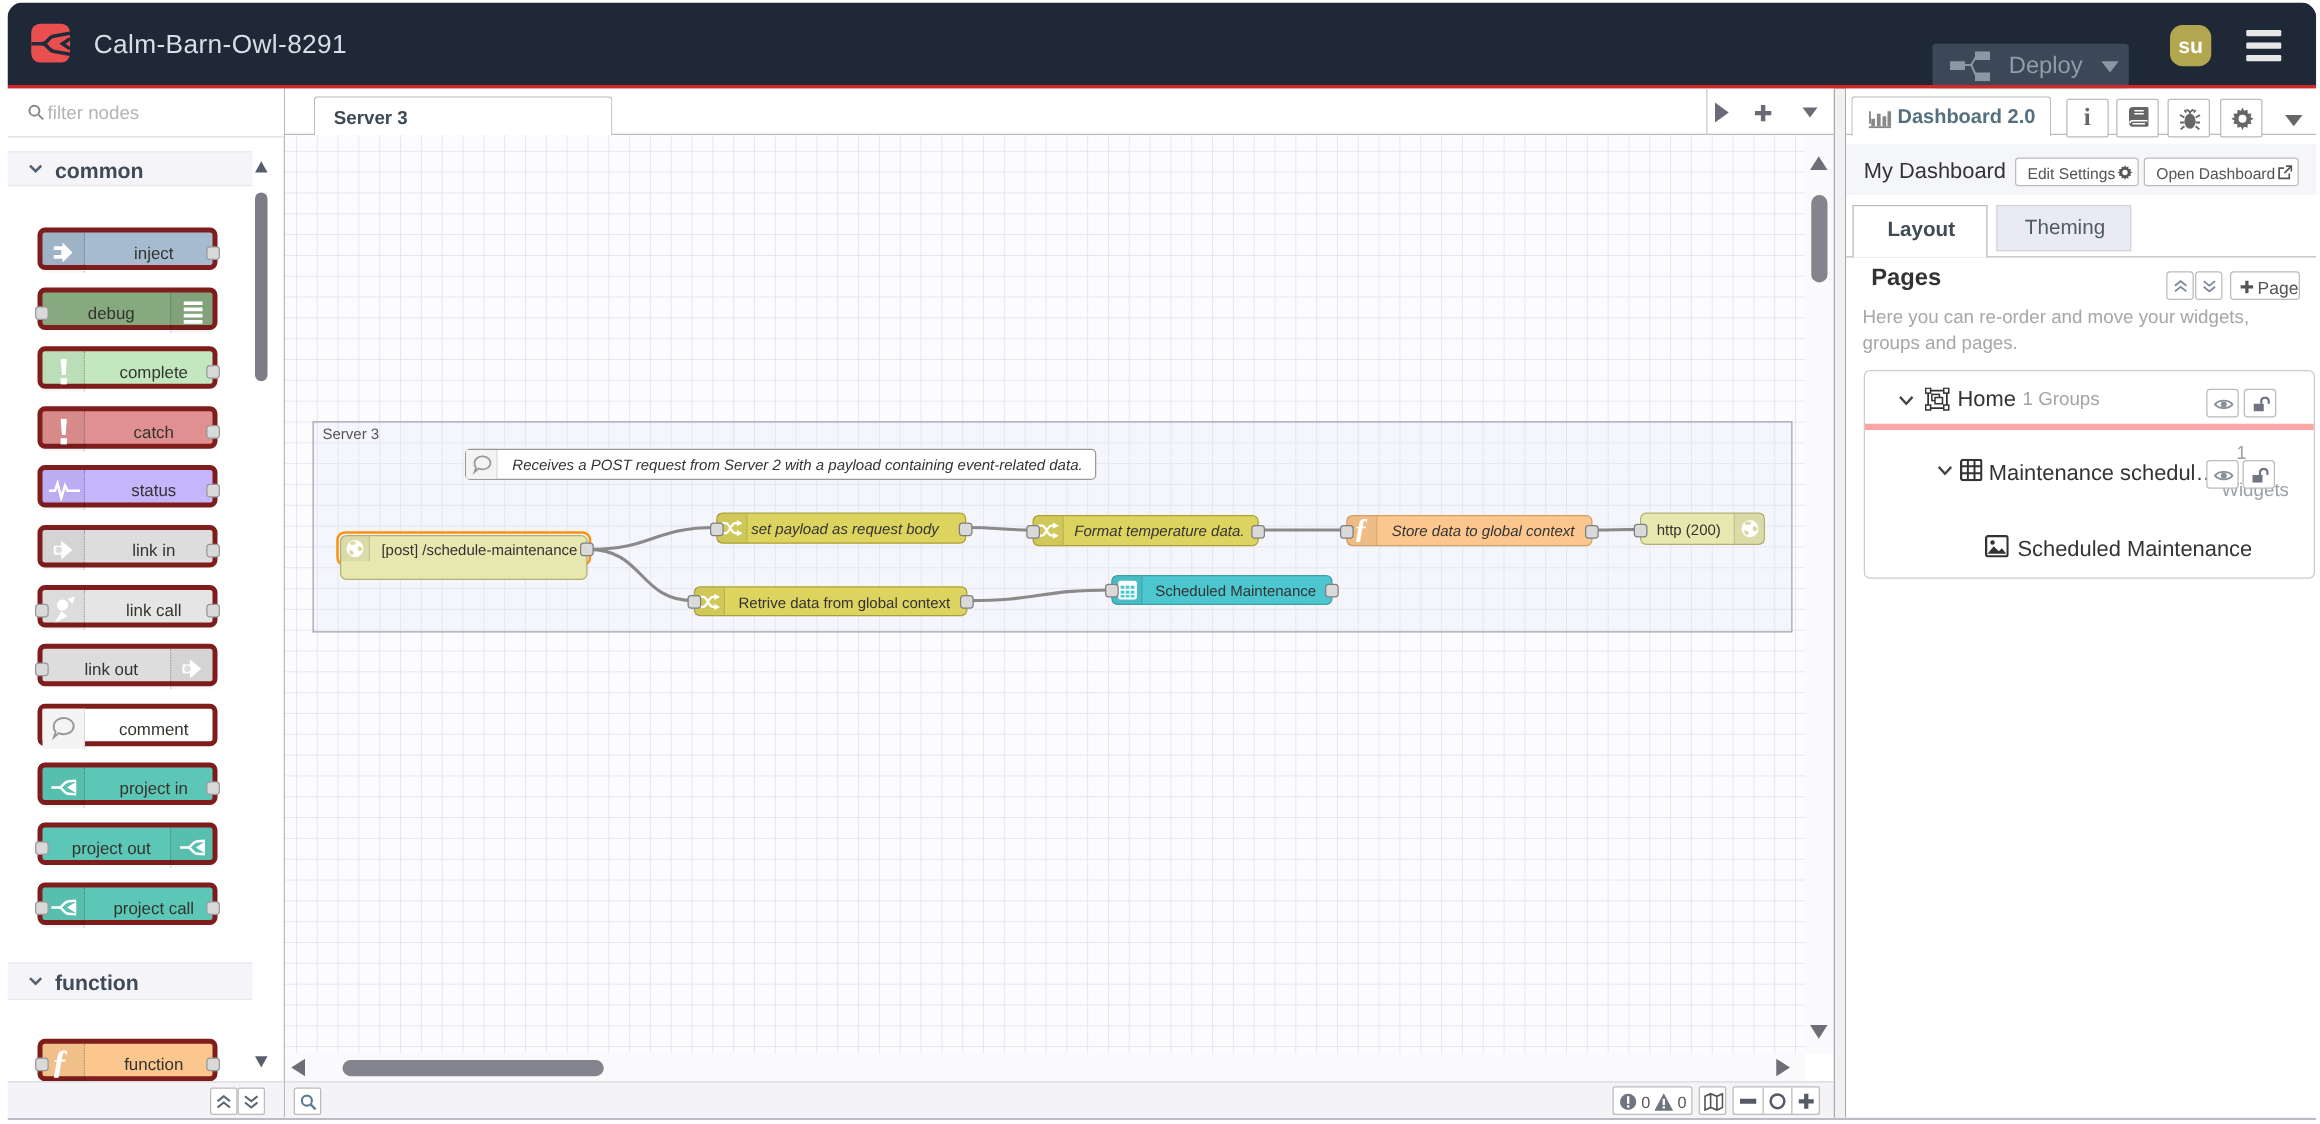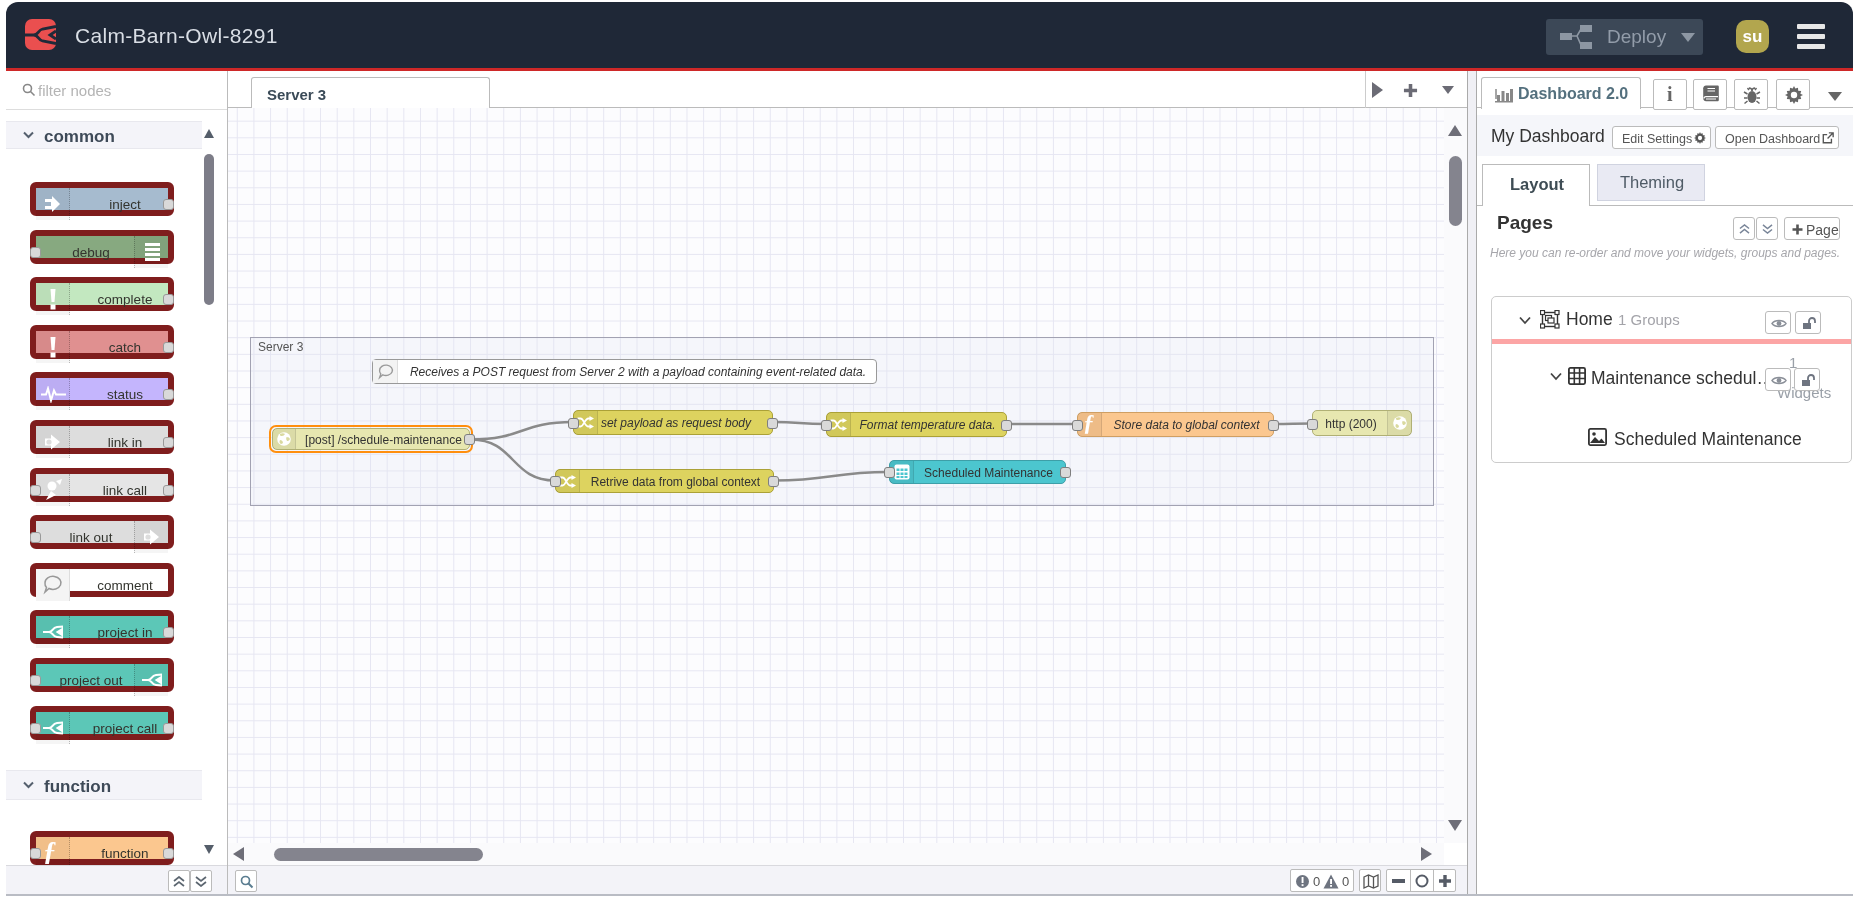--- a/index.html
+++ b/index.html
@@ -3,36 +3,36 @@
 <meta charset="utf-8">
 <style>
 * { margin:0; padding:0; box-sizing:border-box; }
 html,body { width:1856px; height:899px; background:#ffffff; font-family:"Liberation Sans",sans-serif; overflow:hidden; }
 #page { position:absolute; left:0; top:0; width:1856px; height:899px; }
 #app { position:absolute; left:6px; top:2px; width:1847px; height:894px; border-radius:12px 12px 0 0; overflow:hidden; border-bottom:2px solid #b9bcc4; background:#fff; }
 
 #header { position:absolute; left:0; top:0; width:100%; height:66px; background:#1f2837; }
 #logo { position:absolute; left:19px; top:17px; width:31px; height:31px; background:#ea4f4f; border-radius:7px; }
 #title { position:absolute; left:69px; top:22px; font-size:21px; color:#d9dee5; letter-spacing:0.3px; }
-#deploy { position:absolute; left:1540px; top:17px; width:157px; height:36px; background:#3c4857; border-radius:3px; }
+#deploy { position:absolute; left:1540px; top:33px; width:157px; height:36px; background:#3c4857; border-radius:3px; }
 #deploy .txt { position:absolute; left:61px; top:7px; font-size:19px; color:#929ca9; }
 #avatar { position:absolute; left:1730px; top:18px; width:33px; height:33px; background:#b2a64e; border-radius:10px; color:#fff; font-weight:bold; font-size:17px; text-align:center; line-height:33px; }
 #burger { position:absolute; left:1791px; top:22px; width:28px; height:26px; }
 #burger div { position:absolute; left:0; width:28px; height:5px; background:#e7e7e7; border-radius:1px; }
 #redbar { position:absolute; left:0; top:66px; width:100%; height:3px; background:#ce2828; }
 
 .btn { position:absolute; background:#fff; border:1px solid #bbb; border-radius:2px; }
 .tri { position:absolute; width:0; height:0; }
 
 #palette { position:absolute; left:0; top:69px; width:222px; height:825px; background:#fff; border-right:1px solid #bbbbbb; }
 #psearch { position:absolute; left:0; top:0; width:221px; height:39px; border-bottom:1px solid #ddd; background:#fff; }
 #psearch .ph { position:absolute; left:32px; top:11px; font-size:15px; color:#b4b4b4; }
 .cat { position:absolute; left:0; width:196px; height:28px; background:#f4f4f9; border-top:1px solid #e8e8ee; border-bottom:1px solid #e8e8ee; }
 .cat span { position:absolute; left:38px; top:5px; font-weight:bold; font-size:17px; color:#3e4a58; }
-.pn { position:absolute; left:24px; width:144px; height:34px; border:6px solid #7f1d1d; border-radius:6px; font-size:13.5px; color:#33342e; }
+.pn { position:absolute; left:24px; width:144px; height:34px; border:4px solid #7f1d1d; border-radius:6px; font-size:13.5px; color:#33342e; }
 .pn .lbl { position:absolute; top:9px; text-align:center; }
 .pn .ic { position:absolute; top:0; width:34px; height:32px; }
 .pn .port { position:absolute; width:11px; height:11px; background:#d9d9d9; border:1px solid #999; border-radius:3px; top:11px; }
 .pn .pr { right:-6px; }
 .pn .pl { left:-6px; }
 
 #workspace { position:absolute; left:222px; top:69px; width:1239px; height:825px; background:#fff; }
 #tabbar { position:absolute; left:0; top:0; width:100%; height:37px; background:#fff; border-bottom:1px solid #bbb; }
 #tab1 { position:absolute; left:23px; top:6px; width:239px; height:31px; background:#fff; border:1px solid #bbb; border-bottom:none; border-radius:3px 3px 0 0; }
 #tab1 span { position:absolute; left:15px; top:8px; font-weight:bold; font-size:15px; color:#3a4a57; }
@@ -302,21 +302,21 @@
       <div class="fn" style="left:144px;top:251px;width:505px;height:25px;background:#fff;border-color:#999;border-radius:4px">
         <div style="position:absolute;left:0;top:0;width:25px;height:23px;background:#f3f3f3;border-right:1px solid #ddd">
           <svg style="position:absolute;left:5px;top:4px" width="16" height="16" viewBox="0 0 20 20">
                 <path d="M2 8 a8 6.5 0 1 1 4 5.5 L2 17 l1.5 -4.5 A8 6.5 0 0 1 2 8 z" fill="none" stroke="#999" stroke-width="1.7"></path>
               </svg>
         </div>
         <div class="flbl" style="left:26px;width:478px;top:5px;font-style:italic;font-size:12px;white-space:nowrap">Receives a POST request from Server 2 with a payload containing event-related data.</div>
       </div>
 
       <div style="position:absolute;left:41px;top:317px;width:204px;height:28px;border:2.5px solid #ff8f0e;border-radius:7px"></div>
-      <div class="fn" style="left:44px;top:320px;width:198px;height:22px;background:#e7e7b0;border-color:#b0b075">
+      <div class="fn" style="left:44px;top:320px;width:198px;height:36px;background:#e7e7b0;border-color:#b0b075">
         <div style="position:absolute;left:0;top:0;width:23px;height:20px;background:rgba(0,0,0,0.05);border-right:1px solid rgba(0,0,0,0.1)">
           <svg style="position:absolute;left:3px;top:2px" width="16" height="16" viewBox="0 0 16 16">
                 <circle cx="8" cy="8" r="6.8" fill="#fff"></circle>
                 <g fill="#d9d99f">
                   <path d="M4 3 q3 -1.5 5 0 q-1 2 -3 2 q-2.5 0 -2 -2z"></path>
                   <path d="M10.5 6 q3 0 3.5 2 q-1 2.5 -3 2 q-1.5 -2 -0.5 -4z"></path>
                   <path d="M4 9 q2 0 3 2 q0 2 -2 2 q-2.5 -1.5 -1 -4z"></path>
                 </g>
               </svg>
         </div>
@@ -531,21 +531,21 @@
             <path d="M1 1 L6 5 L11 1 M1 6 L6 10 L11 6" fill="none" stroke="#7a8699" stroke-width="1.6"></path>
           </svg>
         </div>
     <div class="btn" style="left:307px;top:146px;width:56px;height:23px;border-radius:3px">
       <svg style="position:absolute;left:7px;top:6px" width="11" height="11" viewBox="0 0 11 11">
             <path d="M5.5 0.5 V10.5 M0.5 5.5 H10.5" stroke="#555" stroke-width="2.6"></path>
           </svg>
       <span style="position:absolute;left:21px;top:4px;font-size:14px;color:#555">Page</span>
     </div>
 
-    <div style="position:absolute;left:13px;top:172px;width:352px;font-style:italic;font-size:12px;color:#a6a6ab;line-height:21px">Here you can re-order and move your widgets, groups and pages.</div>
+    <div style="position:absolute;left:13px;top:172px;width:352px;font-size:15px;color:#a6a6ab;line-height:21px">Here you can re-order and move your widgets, groups and pages.</div>
 
     <div style="position:absolute;left:14px;top:225px;width:361px;height:167px;border:1px solid #ccc;border-radius:5px;background:#fff">
       <div style="position:absolute;left:0;top:0;width:100%;height:47px;border-bottom:5px solid #fca5a5">
         <svg style="position:absolute;left:27px;top:19px" width="12" height="9" viewBox="0 0 12 9">
               <path d="M1 1.5 L6 7 L11 1.5" fill="none" stroke="#444" stroke-width="1.8"></path>
             </svg>
         <svg style="position:absolute;left:48px;top:13px" width="20" height="19" viewBox="0 0 20 19">
               <rect x="2.5" y="2.5" width="15" height="14" fill="none" stroke="#333" stroke-width="1.4"></rect>
               <g fill="#fff" stroke="#333" stroke-width="1.2">
                 <rect x="0.5" y="0.5" width="4" height="4"></rect>

